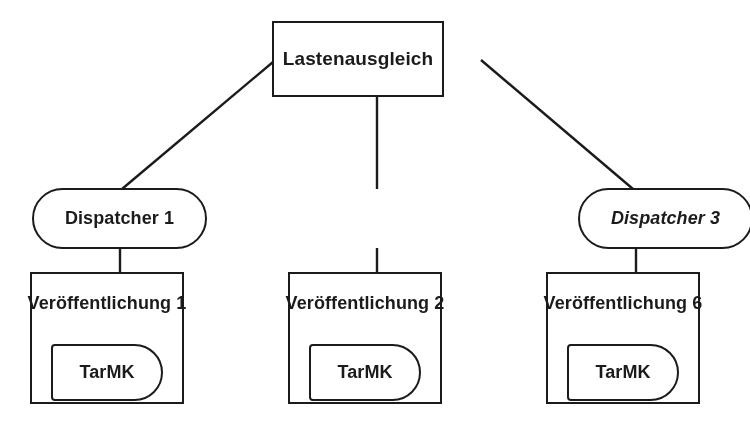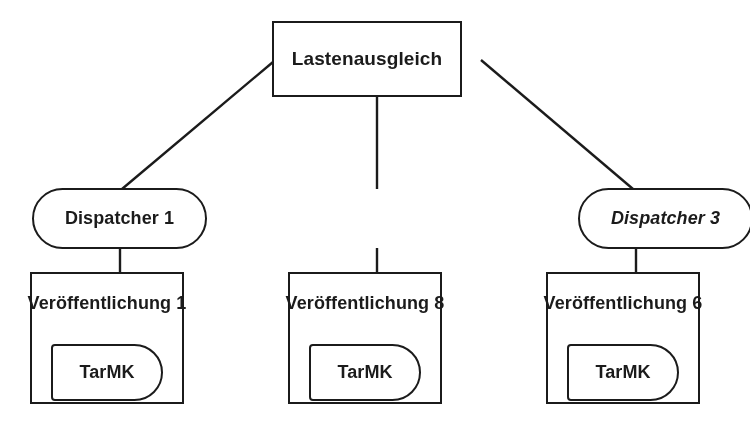--- a/index.html
+++ b/index.html
@@ -34,21 +34,21 @@
     align-items: center;
     justify-content: center;
     font-weight: bold;
     font-size: 18px;
     letter-spacing: 0.1px;
     text-align: center;
   }
   .root-node {
     left: 272px;
     top: 21px;
-    width: 190px;
+    width: 172px;
     height: 76px;
     font-size: 19px;
   }
   .pill {
     width: 175px;
     height: 61px;
     top: 188px;
     border-radius: 31px;
   }
   .pill-1 { left: 32px; }
@@ -111,21 +111,21 @@
   </div>
 
   <div class="node pub-box pub-1">
     <span class="pub-label">Veröffentlichung 1</span>
     <div class="tarmk">
       <span>TarMK</span>
     </div>
   </div>
 
   <div class="node pub-box pub-2">
-    <span class="pub-label">Veröffentlichung 8</span>
+    <span class="pub-label">Veröffentlichung 2</span>
     <div class="tarmk">
       <span>TarMK</span>
     </div>
   </div>
 
   <div class="node pub-box pub-3">
     <span class="pub-label">Veröffentlichung 6</span>
     <div class="tarmk">
       <span>TarMK</span>
     </div>

